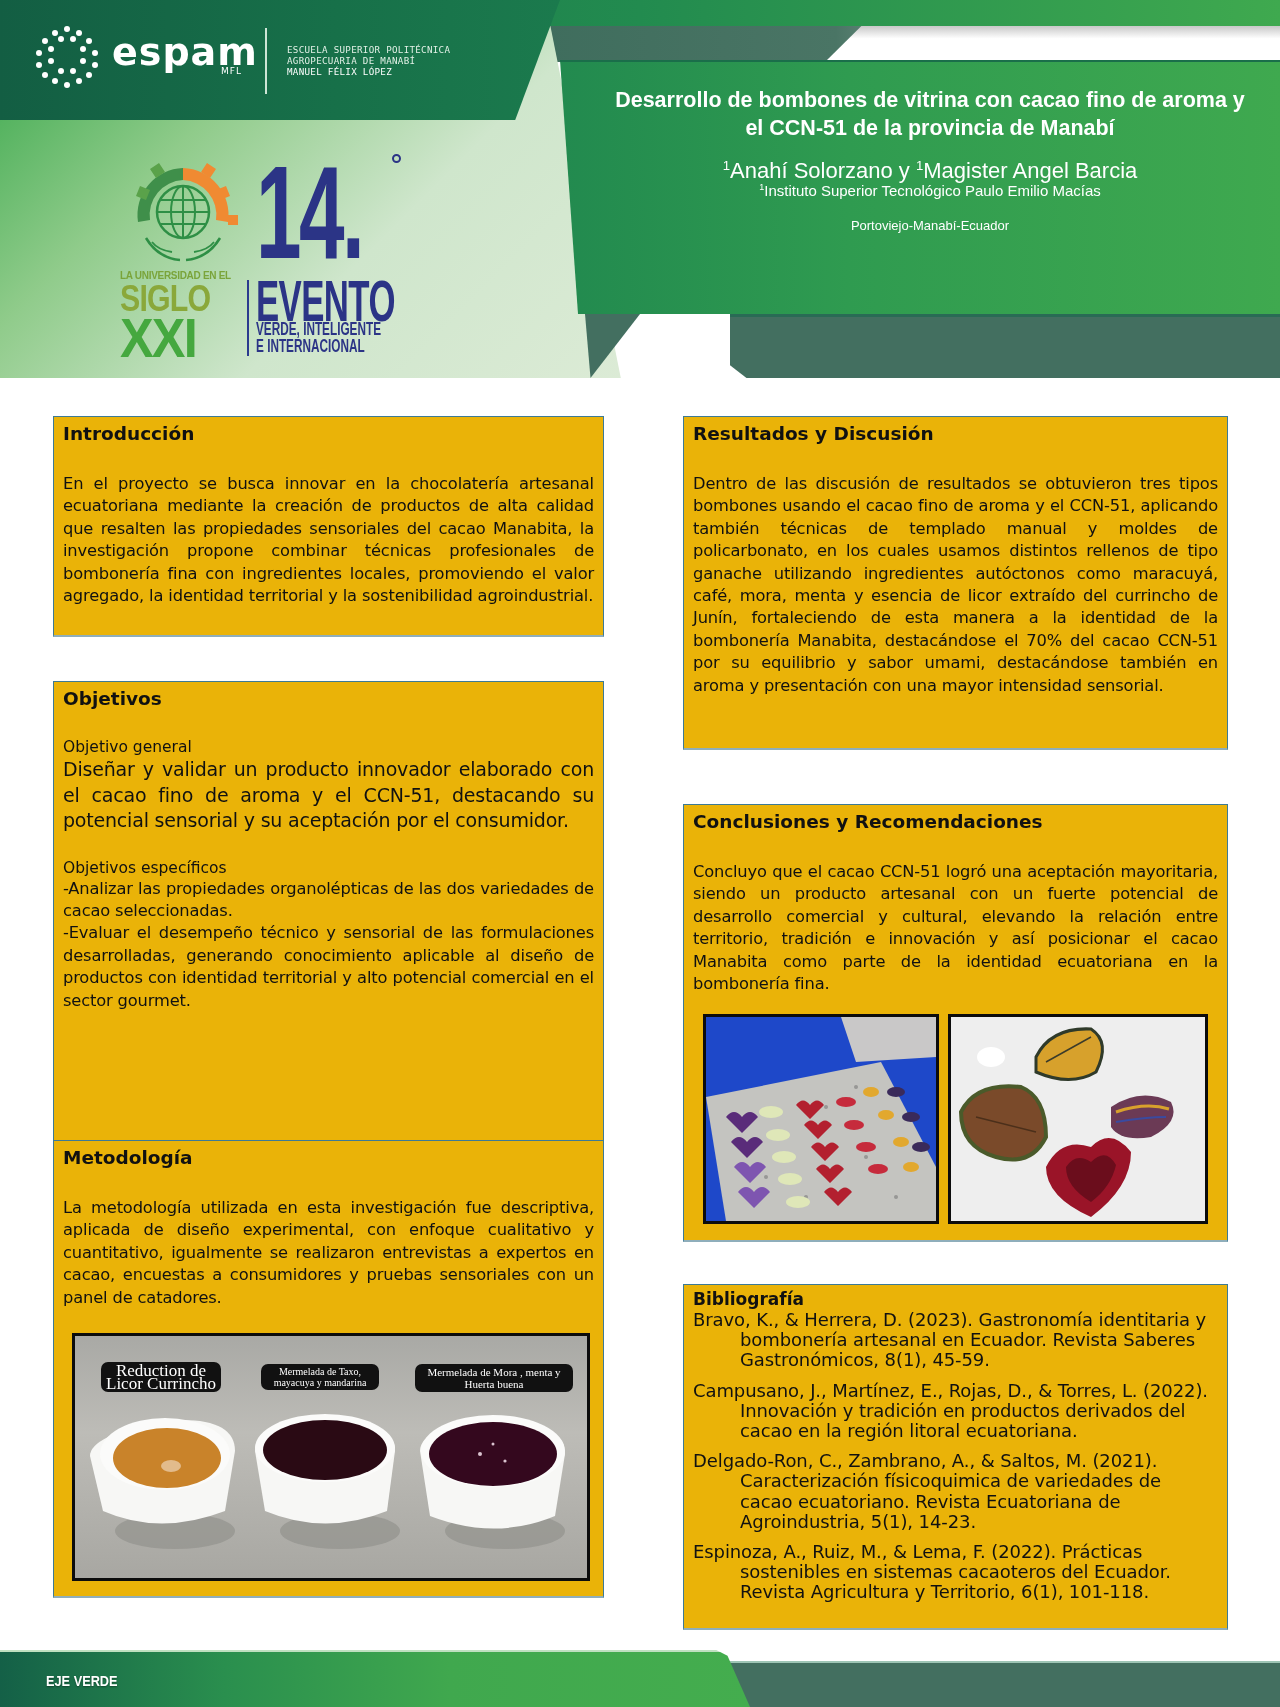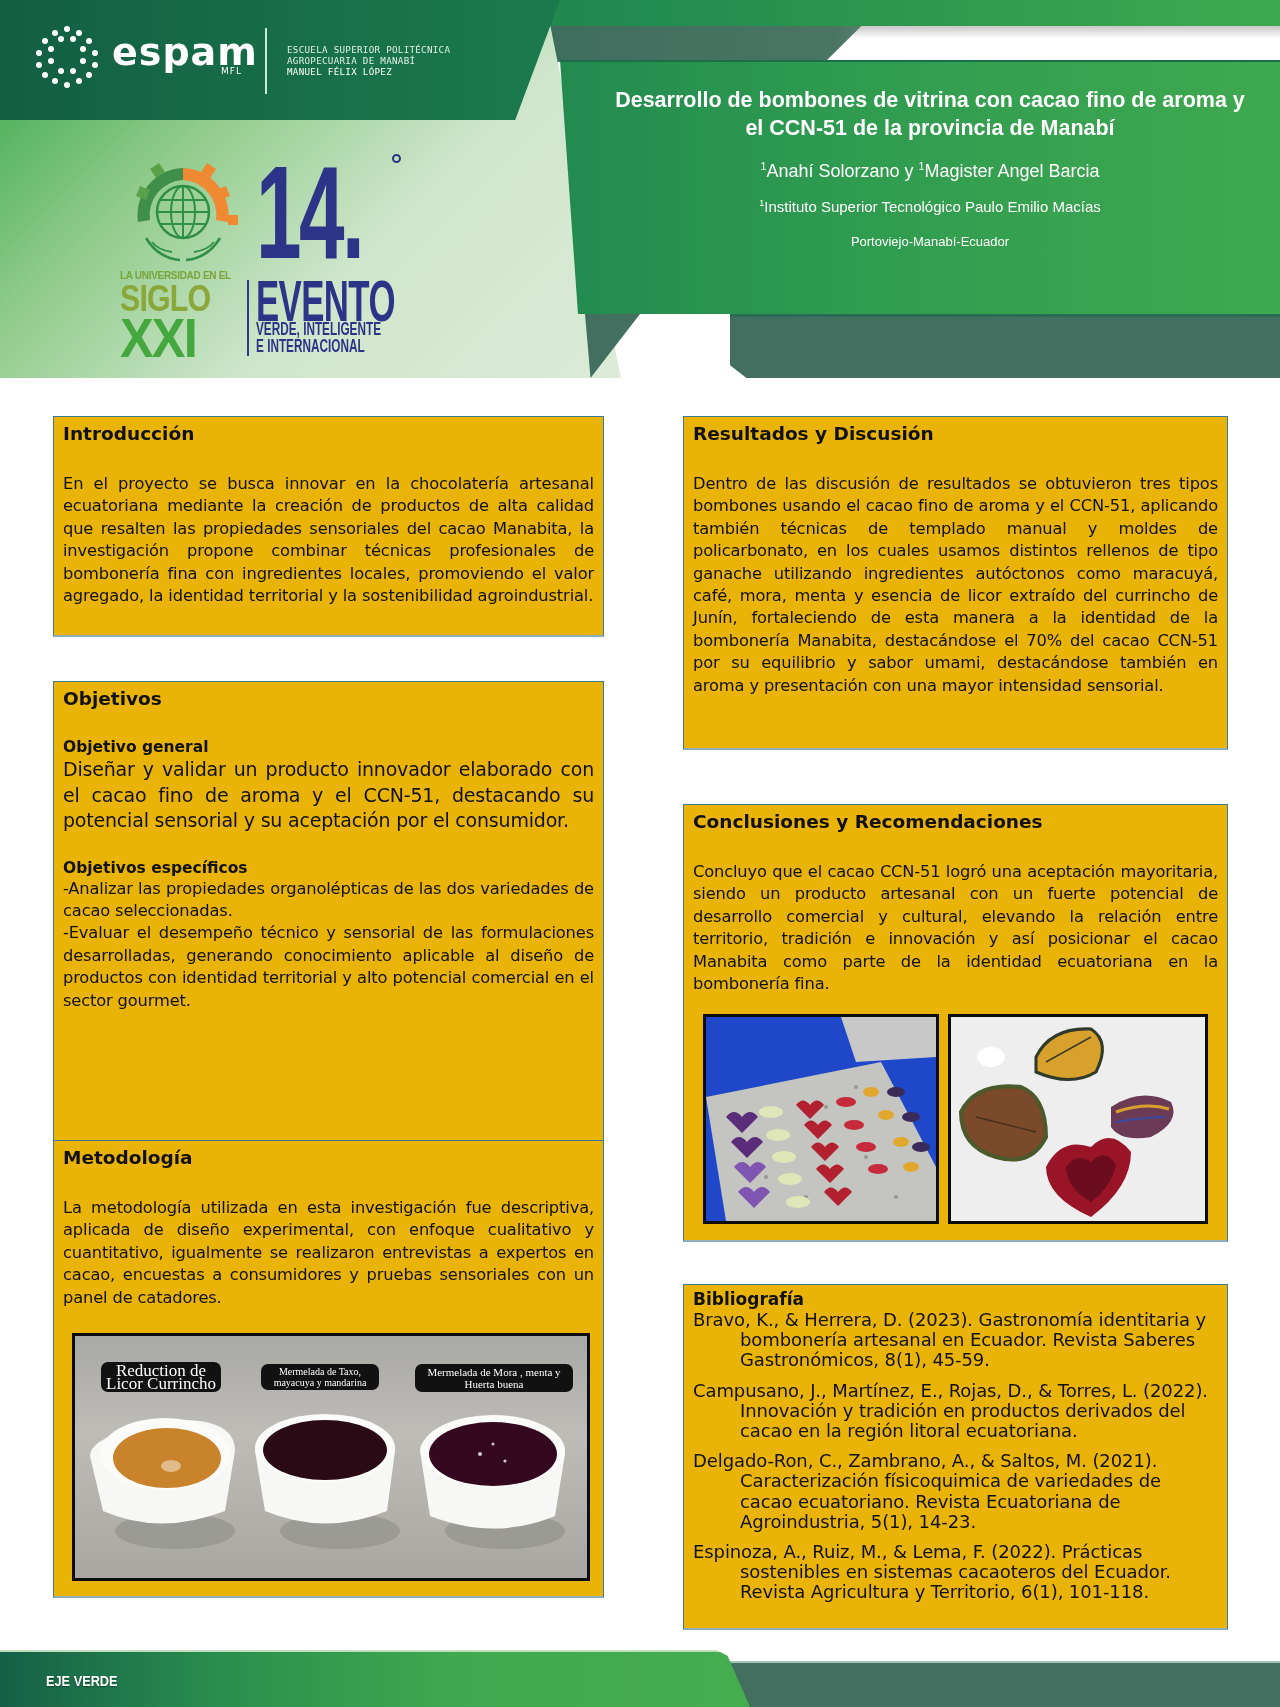--- a/index.html
+++ b/index.html
@@ -76,36 +76,36 @@
   .xxi-big { position: absolute; left: 0px; top: 158px; font-size: 56px; font-weight: bold; color: #45a83f; font-family: "Liberation Sans", sans-serif; transform: scaleX(0.9); transform-origin: left; line-height: 56px; letter-spacing: -2px;}
   .ev-divider { position: absolute; left: 127px; top: 128px; width: 2px; height: 76px; background: #2b3a8e; }
   .ev-14 { position: absolute; left: 136px; top: -14px; font-size: 132px; font-weight: bold; color: #2b3486; font-family: "Liberation Sans", sans-serif; transform: scaleX(0.62); transform-origin: left; letter-spacing: -4px; line-height: 150px; }
   .ev-deg { position: absolute; left: 272px; top: 2px; width: 9px; height: 9px; border: 2px solid #2b3486; border-radius: 50%; }
   .ev-evento { position: absolute; left: 136px; top: 120px; font-size: 58px; font-weight: bold; color: #2b3486; font-family: "Liberation Sans", sans-serif; transform: scaleX(0.6); transform-origin: left; letter-spacing: -1px; line-height: 58px; }
   .ev-sub { position: absolute; left: 136px; top: 168px; font-size: 19px; font-weight: bold; color: #2b3486; font-family: "Liberation Sans", sans-serif; transform: scaleX(0.62); transform-origin: left; line-height: 17px; white-space: nowrap; }
 
   
   .title-block { position: absolute; left: 610px; top: 86px; width: 640px; text-align: center; color: #fff; }
   .paper-title { font-family: "Liberation Sans", sans-serif; font-weight: bold; font-size: 21.5px; line-height: 28px; }
-  .authors { margin-top: 18px; font-size: 18px; line-height: 22px; }
-  .affil { margin-top: 16px; font-size: 15px; line-height: 18px; }
+  .authors { margin-top: 18px; font-size: 22px; line-height: 22px; }
+  .affil { font-size: 15px; line-height: 18px; }
   .location { margin-top: 17px; font-size: 13px; line-height: 18px; }
   sup { font-size: 0.6em; vertical-align: super; line-height: 0; }
 
   
   .box {
     position: absolute; border: 1.5px solid #3d7a95; border-bottom: 2.5px solid #8faebb;
     background: #eab308; padding: 6px 9px 6px 9px;
   }
   .box h2 { font-family: "DejaVu Sans", sans-serif; font-weight: bold; font-size: 18.5px; line-height: 22px; color: #111; }
   .box p.body {
     margin-top: 28px; font-family: "DejaVu Sans", sans-serif; font-size: 16.3px; line-height: 22.4px;
     text-align: justify; color: #111; letter-spacing: -0.15px;
   }
-  .sub-h { font-family: "DejaVu Sans", sans-serif; font-weight: bold; font-size: 15.5px; line-height: 20px; }
+  .sub-h { font-family: "DejaVu Sans", sans-serif; font-weight: normal; font-size: 15.5px; line-height: 20px; }
   .obj-gen { font-family: "DejaVu Sans", sans-serif; font-size: 19px; line-height: 25.5px; text-align: justify; letter-spacing: -0.2px; }
   .obj-spec { font-family: "DejaVu Sans", sans-serif; font-size: 16.3px; line-height: 22.4px; text-align: justify; letter-spacing: -0.15px; }
 
   .photo { position: absolute; border: 3px solid #0c0c0c; overflow: hidden; }
 
   .bib-item { font-family: "DejaVu Sans", sans-serif; font-size: 18px; line-height: 20.2px; padding-left: 47px; text-indent: -47px; color: #111; margin-bottom: 10px; letter-spacing: -0.1px; }
 
   
   .foot-dark { position: absolute; left: 700px; top: 1661px; width: 580px; height: 46px; background: #436f60; border-top: 2px solid #9ec5b5; }
   .foot-green {

